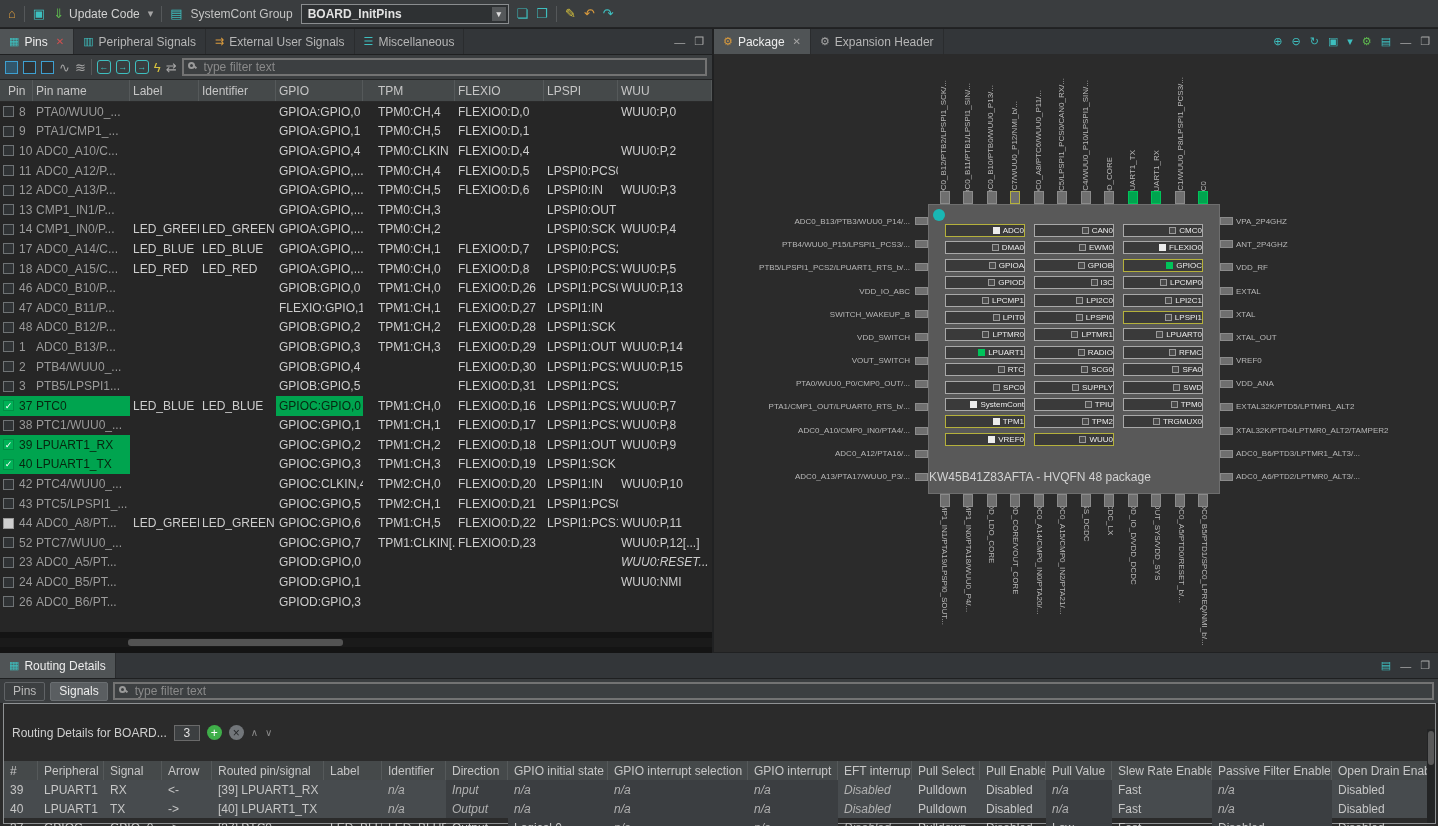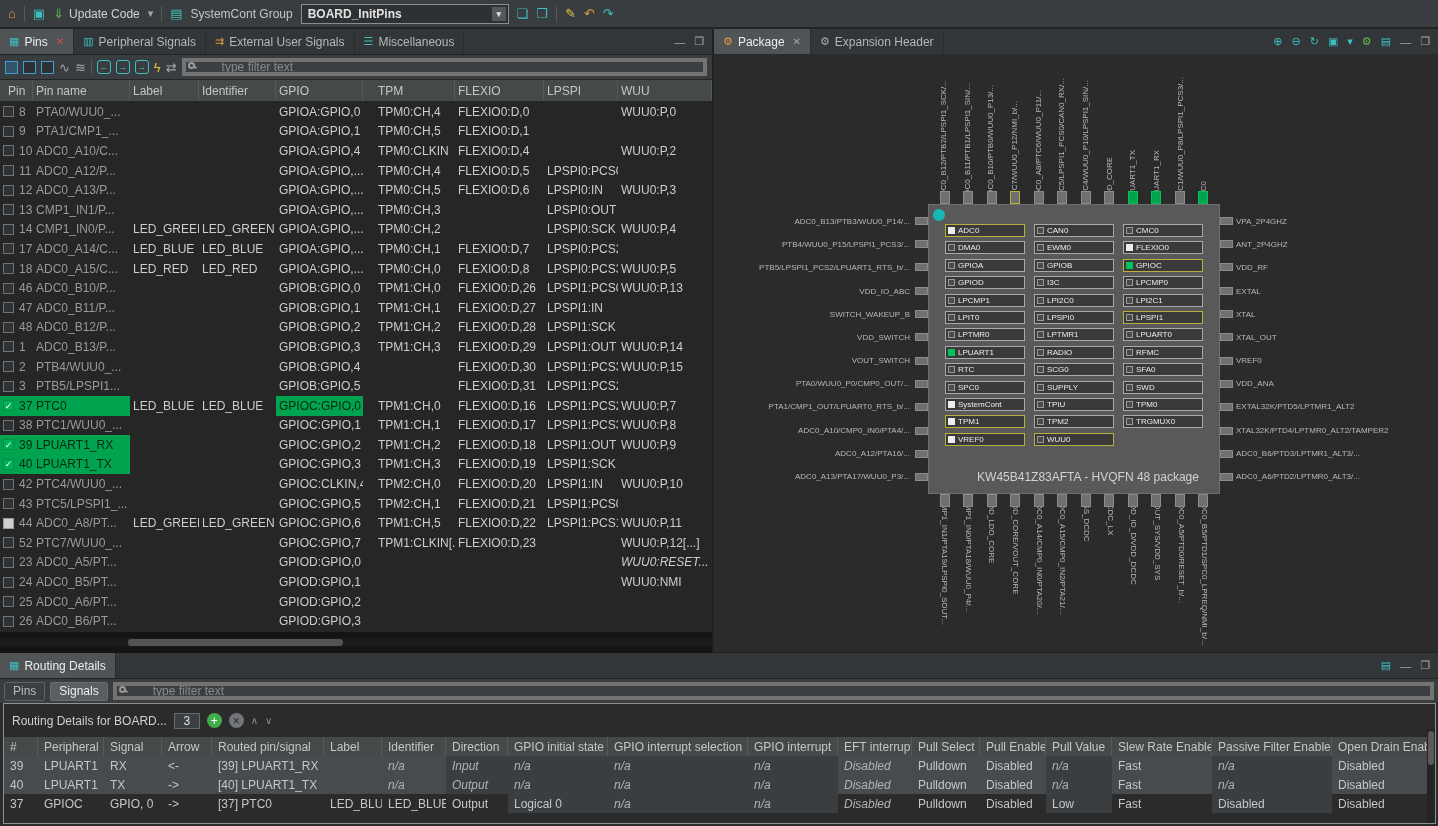--- a/index.html
+++ b/index.html
@@ -34,21 +34,21 @@
   .winctl span{font-size:11px;}
   
   .ptoolbar{height:24px;background:#3a3d3f;display:flex;align-items:center;gap:5px;
             padding:0 5px;border-bottom:1px solid #232425;}
   .selbox{width:13px;height:13px;border:1px solid #3e9fd0;background:#2e3133;box-sizing:border-box;}
   .selbox.b{background:#31566b;}
   .cir{width:14px;height:14px;border:1px solid #3ebfbf;border-radius:3px;color:#3ebfbf;
        font-size:9px;display:flex;align-items:center;justify-content:center;box-sizing:border-box;}
   .search{flex:1;position:relative;height:18px;}
   .search input{width:100%;height:100%;box-sizing:border-box;background:#3c3f41;
-                border:4px solid #737373;color:#c8c8c8;padding:0 4px 0 36px;
+                border:2px solid #737373;color:#c8c8c8;padding:0 4px 0 20px;
                 font:12px "Liberation Sans",sans-serif;}
   .search input::placeholder{color:#8a8a8a;}
   .mag{position:absolute;left:6px;top:4px;width:7px;height:7px;border:2px solid #9a9a9a;
        border-radius:50%;box-sizing:border-box;}
   .mag::after{content:"";position:absolute;width:4px;height:2px;background:#9a9a9a;
               right:-4px;bottom:-1px;transform:rotate(45deg);}
   
   .phead{display:flex;height:21px;background:#45494a;border-bottom:1px solid #2a2a2a;
          align-items:center;color:#c6c6c6;}
   .phc{padding-left:3px;border-right:1px solid #55595a;height:100%;display:flex;
@@ -75,27 +75,27 @@
   .hscroll{position:absolute;left:0;top:6px;width:100%;height:9px;background:#1a1a1a;}
   .hthumb{position:absolute;left:128px;top:1px;width:215px;height:7px;background:#535353;border-radius:3px;}
   
   .pkg-canvas{position:absolute;left:0;top:25px;right:0;bottom:0;overflow:hidden;background:#2b2b2b;}
   .chip{position:absolute;left:214px;top:150px;width:292px;height:290px;background:#595959;
         border:1px solid #6e6e6e;box-sizing:border-box;}
   .pin1-dot{position:absolute;left:4px;top:4px;width:12px;height:12px;border-radius:50%;background:#19b7b4;}
   .blocks{position:absolute;left:16px;right:16px;top:19px;display:grid;
           grid-template-columns:repeat(3,1fr);column-gap:9px;row-gap:4.4px;grid-auto-rows:13px;}
   .blk{background:#3a3a3a;border:1px solid #a9a9a9;display:flex;align-items:center;
-       font-size:8px;color:#ececec;box-sizing:border-box;overflow:hidden;white-space:nowrap;}
+       font-size:8px;color:#ececec;box-sizing:border-box;overflow:hidden;white-space:nowrap;justify-content:flex-end;}
   .blk.hl{border-color:#b5b13c;}
   .ind{width:7px;height:7px;border:1px solid #9a9a9a;background:#4a4a4a;margin:0 3px 0 2px;
        flex:none;box-sizing:border-box;}
   .ind.white{background:#ececec;border-color:#ececec;}
   .ind.green{background:#00c35a;border-color:#00c35a;}
-  .chip-title{position:absolute;left:0;right:0;bottom:9px;text-align:center;font-size:12px;color:#d2d2d2;margin-left:28px;}
+  .chip-title{position:absolute;left:0;right:0;bottom:9px;font-size:12px;color:#d2d2d2;}
   .stubrow{position:absolute;left:4px;right:4px;height:14px;display:flex;}
   .stubrow.top{top:-15px;} .stubrow.bot{bottom:-15px;}
   .stubcell{flex:1;display:flex;justify-content:center;align-items:flex-end;}
   .stubrow.bot .stubcell{align-items:flex-start;}
   .stub{width:10px;height:13px;background:#6f6f6f;border:1px solid #8b8b8b;box-sizing:border-box;}
   .stub.green{background:#00a44f;border-color:#00c35a;}
   .stub.yellow{border-color:#b5b13c;}
   .stubcol{position:absolute;top:4px;bottom:4px;width:14px;display:flex;flex-direction:column;}
   .stubcol.left{left:-15px;align-items:flex-end;} .stubcol.right{right:-15px;align-items:flex-start;}
   .stubcellv{flex:1;display:flex;align-items:center;}
@@ -116,21 +116,21 @@
                box-sizing:border-box;align-items:flex-start;}
   .hlabel{font-size:8px;color:#b8b8b8;white-space:nowrap;line-height:9px;}
   
   .subbar{height:24px;background:#3a3d3f;display:flex;align-items:center;gap:5px;
           padding:0 4px;border-bottom:1px solid #232425;}
   .pillbtn{height:17px;padding:0 8px;display:flex;align-items:center;background:#3c3f41;
            border:1px solid #606366;color:#b9b9b9;border-radius:2px;}
   .pillbtn.on{background:#5a5e61;color:#ededed;border-color:#6a6e71;}
   .groupbox{position:absolute;left:3px;right:2px;top:50px;bottom:2px;
             border:1px solid #8f9294;background:#2b2b2b;box-sizing:border-box;}
-  .ghead{height:25px;display:flex;align-items:center;gap:7px;padding:4px 8px;color:#cfcfcf;}
+  .ghead{height:25px;display:flex;align-items:center;gap:7px;padding:16px 8px;color:#cfcfcf;}
   .cnt{width:26px;height:16px;background:#3c3f41;border:1px solid #6a6a6a;display:flex;
        align-items:center;justify-content:center;color:#e0e0e0;box-sizing:border-box;}
   .rndbtn{width:15px;height:15px;border-radius:50%;display:flex;align-items:center;
           justify-content:center;font-size:12px;line-height:1;}
   .add{background:#3fae49;color:#fff;}
   .rem{background:#72767a;color:#26282a;}
   .chev{color:#8a8a8a;font-size:10px;}
   .rhead{display:flex;height:19px;background:#45494a;align-items:center;color:#c6c6c6;overflow:hidden;}
   .rhc{padding-left:6px;height:100%;display:flex;align-items:center;border-right:1px solid #55595a;
        box-sizing:border-box;white-space:nowrap;overflow:hidden;flex:none;}
@@ -366,21 +366,21 @@
      <div class="pc pcol8 ">WUU0:P,13</div>
    </div>
    <div class="prow">
      <div class="pc pcol0 ">
        <span class="cbx s-u"></span>
        <span class="pnum">47</span>
      </div>
      <div class="pc pcol1 ">ADC0_B11/P...</div>
      <div class="pc pcol2"></div>
      <div class="pc pcol3"></div>
-     <div class="pc pcol4 ">GPIOB:GPIO,1</div>
+     <div class="pc pcol4 ">FLEXIO:GPIO,1</div>
      <div class="pc pcol5">TPM1:CH,1</div>
      <div class="pc pcol6">FLEXIO0:D,27</div>
      <div class="pc pcol7">LPSPI1:IN</div>
      <div class="pc pcol8 "></div>
    </div>
    <div class="prow">
      <div class="pc pcol0 ">
        <span class="cbx s-u"></span>
        <span class="pnum">48</span>
      </div>
@@ -567,34 +567,20 @@
        <span class="pnum">24</span>
      </div>
      <div class="pc pcol1 ">ADC0_B5/PT...</div>
      <div class="pc pcol2"></div>
      <div class="pc pcol3"></div>
      <div class="pc pcol4 ">GPIOD:GPIO,1</div>
      <div class="pc pcol5"></div>
      <div class="pc pcol6"></div>
      <div class="pc pcol7"></div>
      <div class="pc pcol8 ">WUU0:NMI</div>
-   </div>
-   <div class="prow">
-     <div class="pc pcol0 ">
-       <span class="cbx s-u"></span>
-       <span class="pnum">25</span>
-     </div>
-     <div class="pc pcol1 ">ADC0_A6/PT...</div>
-     <div class="pc pcol2"></div>
-     <div class="pc pcol3"></div>
-     <div class="pc pcol4 ">GPIOD:GPIO,2</div>
-     <div class="pc pcol5"></div>
-     <div class="pc pcol6"></div>
-     <div class="pc pcol7"></div>
-     <div class="pc pcol8 "></div>
    </div>
    <div class="prow">
      <div class="pc pcol0 ">
        <span class="cbx s-u"></span>
        <span class="pnum">26</span>
      </div>
      <div class="pc pcol1 ">ADC0_B6/PT...</div>
      <div class="pc pcol2"></div>
      <div class="pc pcol3"></div>
      <div class="pc pcol4 ">GPIOD:GPIO,3</div>

